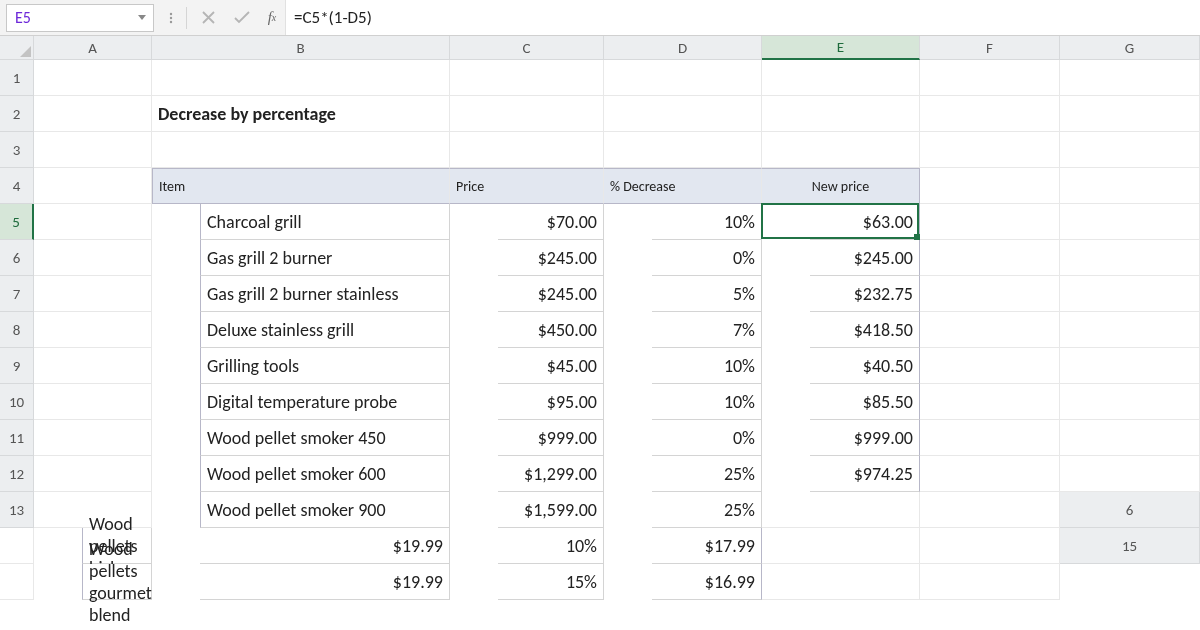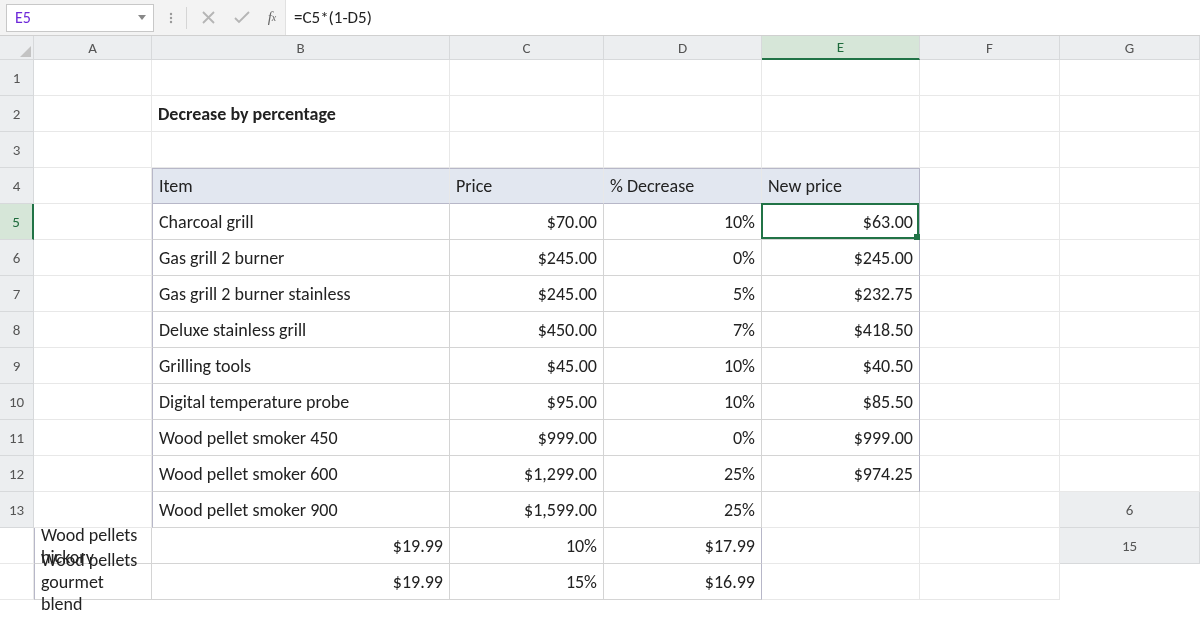--- a/index.html
+++ b/index.html
@@ -117,29 +117,30 @@
     color: #222;
   }
   .cell.right { justify-content: flex-end; }
   .cell.bold { font-weight: 600; }
 
   
   .tbl-hdr {
     background: #e2e7f0;
     border-top: 1px solid #b7b7c8;
     border-bottom: 1px solid #b7b7c8;
-    font-size: 18px;
+    font-size: 14px;
     color: #222;
   }
   .tbl-hdr.first { border-left: 1px solid #b7b7c8; }
-  .tbl-hdr.last  { border-right: 1px solid #b7b7c8; }
+  .tbl-hdr.last  { border-right: 1px solid #b7b7c8; justify-content: center; }
 
   
   .tbl {
     border-bottom: 1px solid #d4d4d4;
+    margin-left: 48px;
   }
   .tbl.first { border-left: 1px solid #b7b7c8; }
   .tbl.last  { border-right: 1px solid #b7b7c8; padding-left: 8px; }
   .tbl.sep   { border-right: 1px solid #d4d4d4; }
 
   
   .active-outline {
     position: absolute;
     border: 2px solid #217346;
     pointer-events: none;

